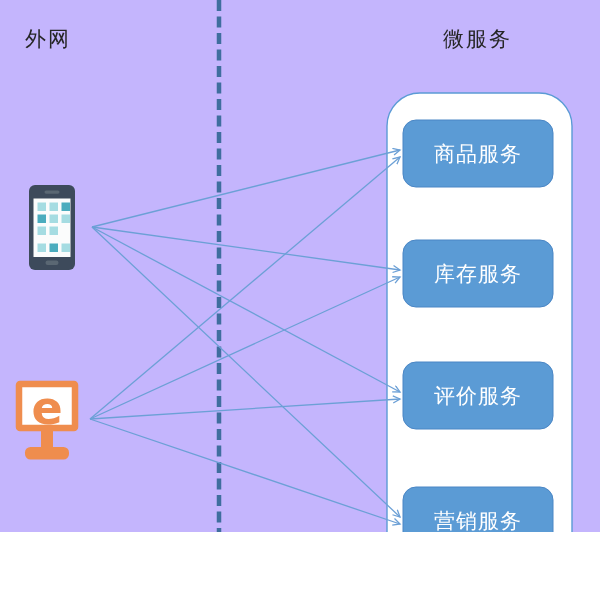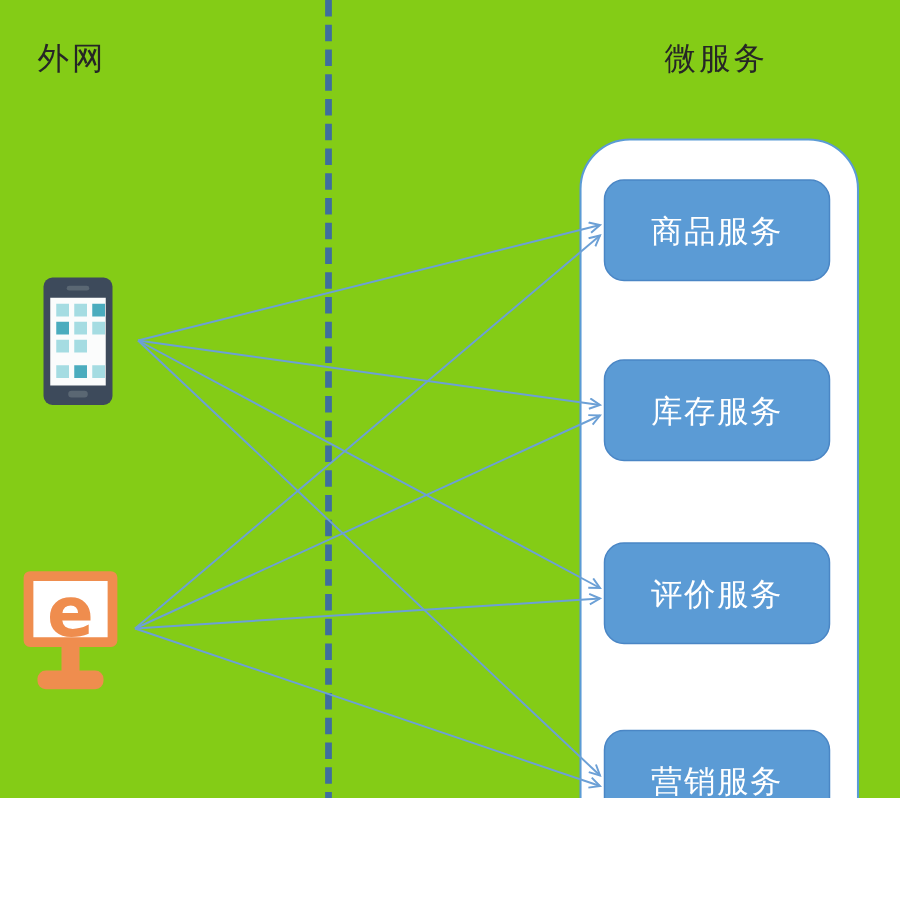--- a/index.html
+++ b/index.html
@@ -1,20 +1,20 @@
 <!DOCTYPE html>
 <html><head>
 <meta charset="utf-8">
 <style>
   html, body { margin: 0; padding: 0; background: #ffffff; }
   .stage {
     position: relative;
     width: 600px;
     height: 532px;
-    background: #84cc16;
+    background: #c4b5fd;
     overflow: hidden;
     font-family: "Liberation Serif", "DejaVu Serif", serif;
   }
   svg { display: block; }
 
   .zone-label {
     font-size: 21px;
     letter-spacing: 2px;
     font-family: "Liberation Serif", "DejaVu Serif", serif;
   }

